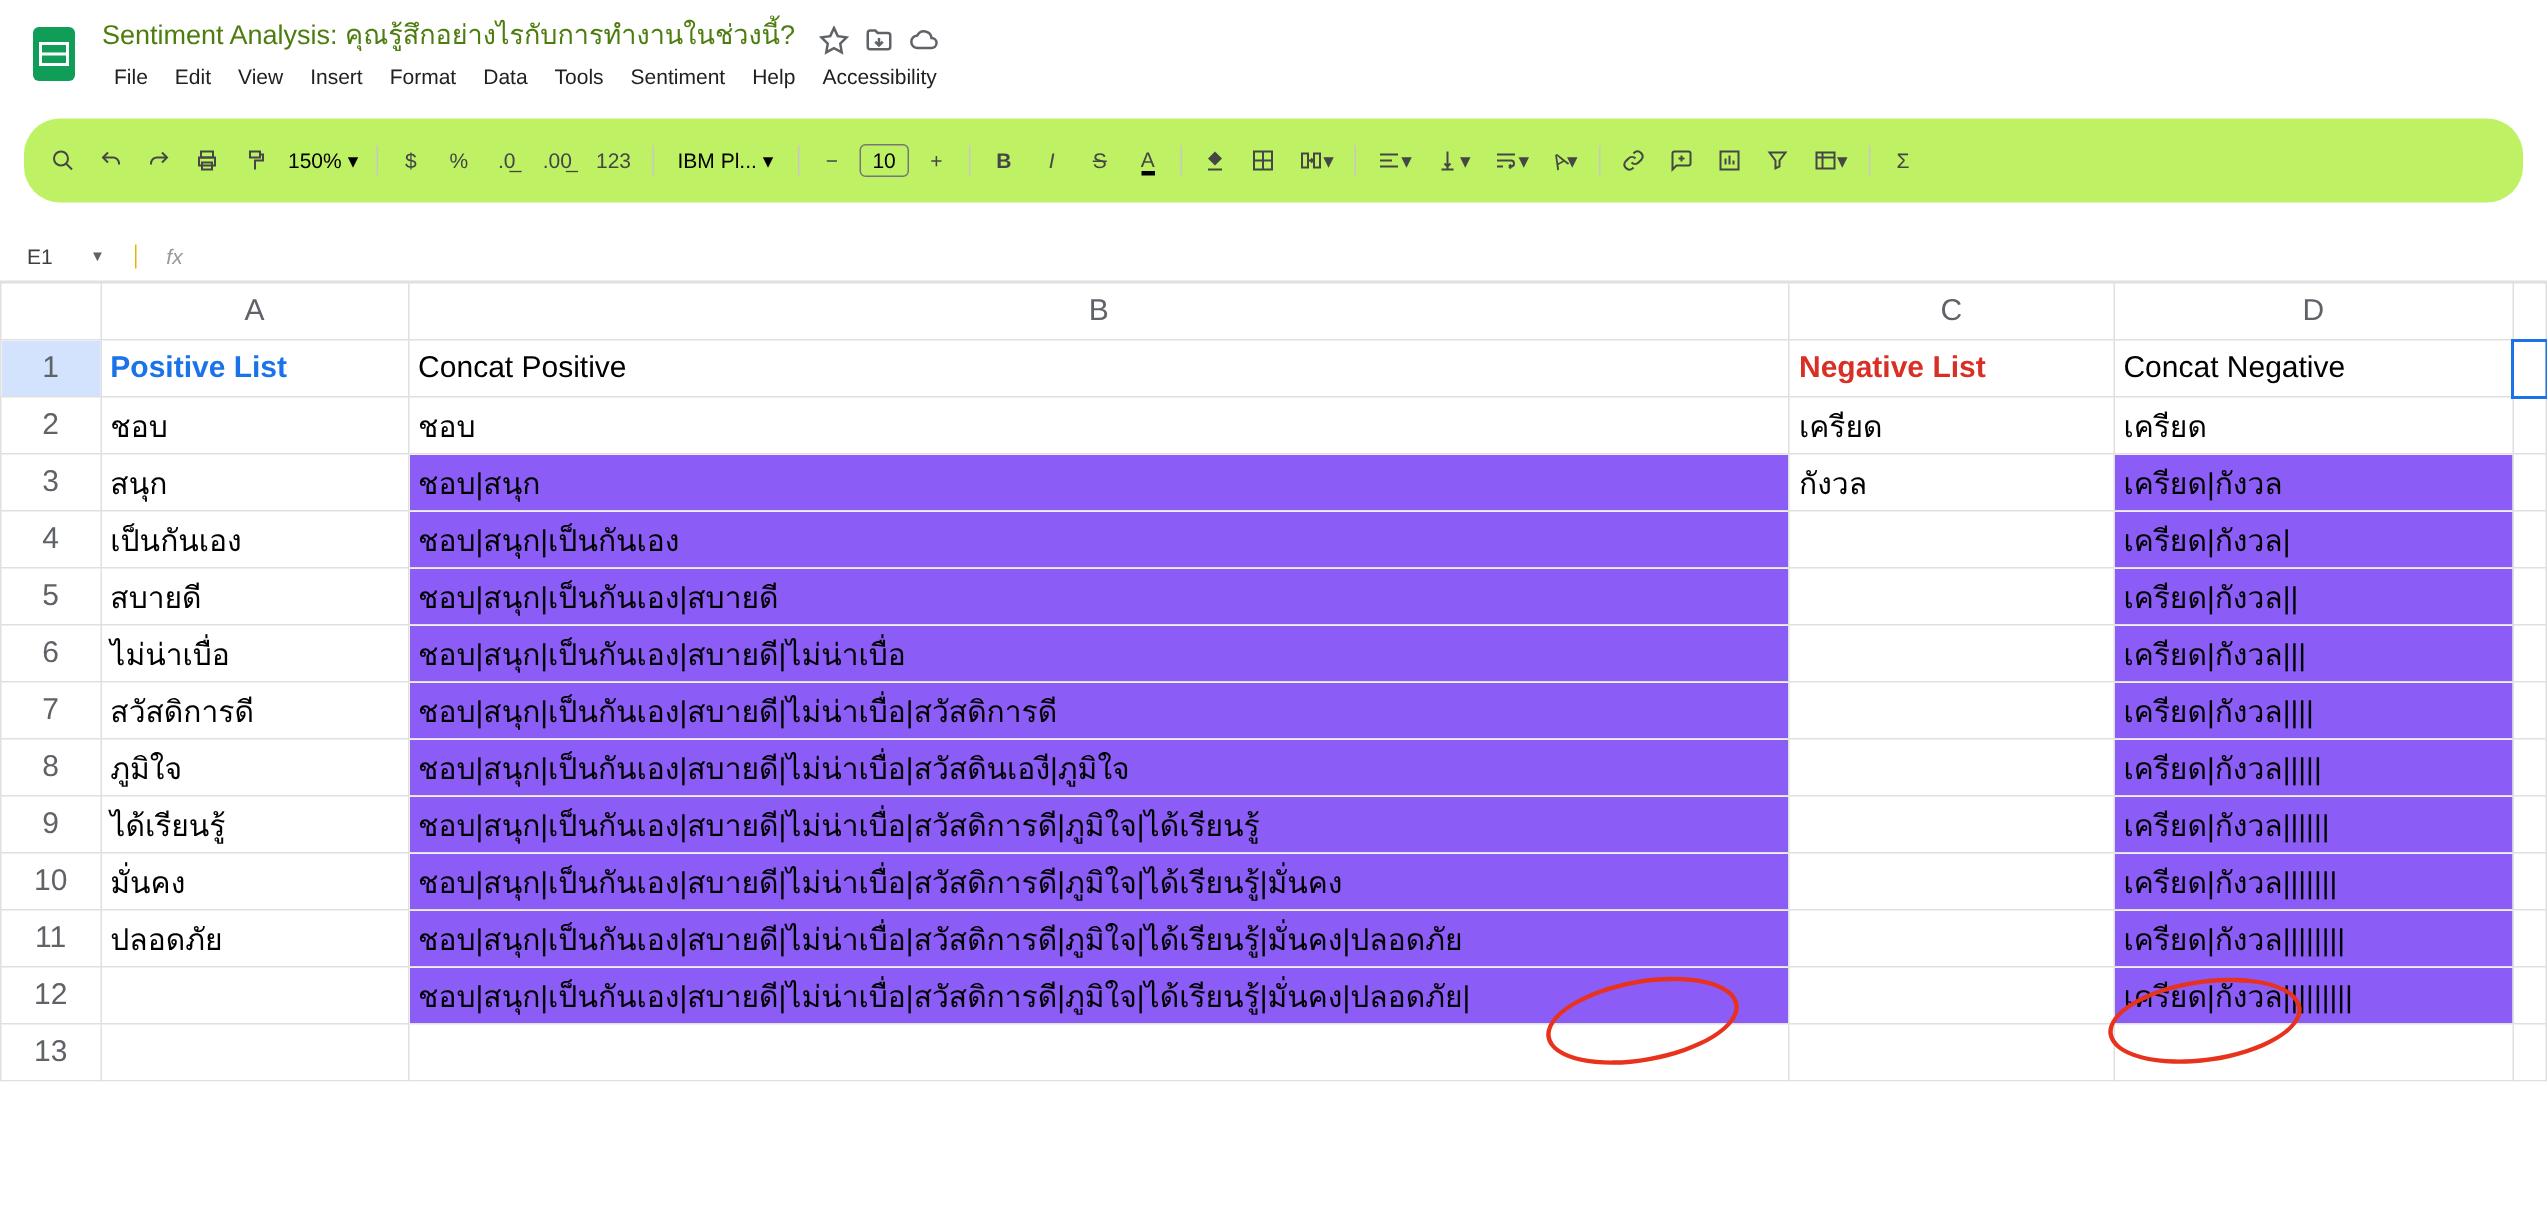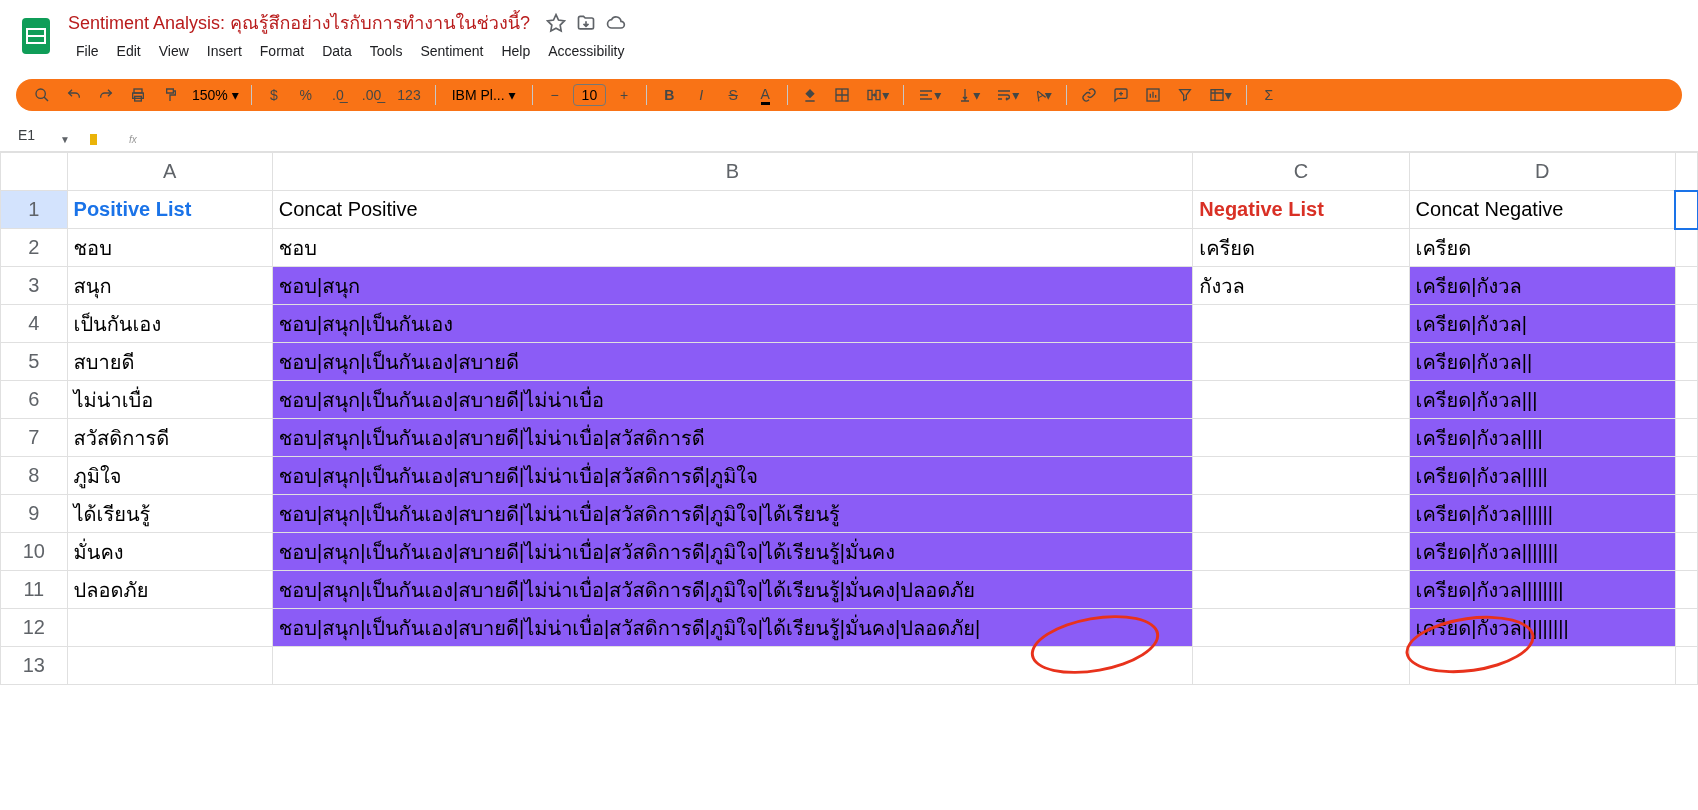--- a/index.html
+++ b/index.html
@@ -5,42 +5,42 @@
 * { margin: 0; padding: 0; box-sizing: border-box; }
 body { font-family: 'Google Sans', Arial, sans-serif; background: #fff; overflow: hidden; }
 
 .header { padding: 8px 16px; display: flex; align-items: center; gap: 12px; }
 .logo { width: 40px; height: 40px; display: flex; align-items: center; justify-content: center; }
 .logo-inner { width: 28px; height: 36px; background: #0f9d58; border-radius: 4px; position: relative; display:flex; align-items:center; justify-content:center; }
 .logo-inner::after { content:''; width:16px; height:12px; border:2px solid #fff; position:absolute; }
 .logo-inner::before { content:''; position:absolute; width:16px; height:2px; background:#fff; }
 
 .title-area { flex: 1; }
-.doc-title { font-size: 18px; color: #b91c1c; display: flex; align-items: center; gap: 10px; }
+.doc-title { font-size: 18px; color: #4d7c0f; display: flex; align-items: flex-end; gap: 10px; }
 .title-actions { display:flex; gap:10px; align-items:center; margin-left:6px;}
 .title-icon { width:20px; height:20px; color:#5f6368; display:flex; align-items:center; justify-content:center; cursor:pointer;}
 
 .menubar { display: flex; gap: 2px; margin-top: 2px; }
 .menu-item { padding: 4px 8px; font-size: 14px; color: #202124; cursor: pointer; border-radius: 4px; }
 
 .header-right { display: flex; gap: 20px; align-items: center; }
 .header-icon { width: 24px; height: 24px; color: #5f6368; cursor: pointer; display:flex; align-items:center; justify-content:center;}
 .share-btn { background: #c2e7ff; border-radius: 40px; padding: 10px 20px; display: flex; align-items: center; gap: 8px; font-size: 14px; color: #001d35; cursor: pointer; }
 
-.toolbar { margin: 8px 16px 0; background: #f97316; border-radius: 24px; padding: 4px 12px; display: flex; align-items: center; gap: 4px; height: 32px;}
+.toolbar { margin: 8px 16px 0; background: #bef264; border-radius: 24px; padding: 4px 12px; display: flex; align-items: center; gap: 4px; height: 56px;}
 .tb-btn { padding: 6px; border-radius: 4px; display:flex; align-items:center; justify-content:center; min-width:28px; height:28px; color:#444746; cursor:pointer; font-size:14px;}
 .tb-sep { width:1px; height:20px; background:#c7c7c7; margin: 0 4px; }
 .zoom { font-size:14px; padding:0 4px; display:flex; align-items:center; gap:4px;}
 .font-name { font-size:14px; padding:0 8px; display:flex; align-items:flex-end; gap:4px; min-width:70px;}
 .font-size-box { border:1px solid #747775; border-radius:4px; padding:2px 8px; font-size:14px; min-width:30px; text-align:center;}
 
-.name-box-row { display:flex; align-items:flex-end; padding: 6px 0 6px 10px; border-bottom: 1px solid #e0e0e0; margin-top:8px;}
+.name-box-row { display:flex; align-items:center; padding: 6px 0 6px 10px; border-bottom: 1px solid #e0e0e0; margin-top:20px;}
 .name-box { font-size:14px; color:#3c4043; padding:2px 8px; min-width:50px;}
 .name-dd { color:#5f6368; font-size:10px; margin-right:20px; cursor:pointer;}
-.fx { font-style:italic; color:#999; font-size:10px; border-left:7px solid #eab308; padding-left:32px;}
+.fx { font-style:italic; color:#999; font-size:14px; border-left:1px solid #eab308; padding-left:20px;}
 
 .grid { position: relative; }
 .grid table { border-collapse: collapse; width: 100%; table-layout: fixed;}
 .grid th, .grid td { border: 1px solid #e0e0e0; font-size: 20px; height: 38px; padding: 0 6px; text-align: left; font-family: Arial, sans-serif; white-space: nowrap; overflow: hidden;}
 .col-header { background: #fff; text-align: center !important; font-weight: normal; color: #5f6368; font-size:14px; height:28px;}
 .row-header { background: #fff; text-align: center !important; font-weight: normal; color: #5f6368; font-size:14px; width:60px;}
 .row-header.active { background:#d3e3fd; }
 .corner { background:#fff; width:60px;}
 
 .col-A { width: 185px; }
@@ -298,21 +298,21 @@
   <td class="row-header">7</td>
   <td>สวัสดิการดี</td>
   <td class="hl">ชอบ|สนุก|เป็นกันเอง|สบายดี|ไม่น่าเบื่อ|สวัสดิการดี</td>
   <td></td>
   <td class="hl">เครียด|กังวล||||</td>
   <td></td>
 </tr>
 <tr>
   <td class="row-header">8</td>
   <td>ภูมิใจ</td>
-  <td class="hl">ชอบ|สนุก|เป็นกันเอง|สบายดี|ไม่น่าเบื่อ|สวัสดิการดี|ภูมิใจ</td>
+  <td class="hl">ชอบ|สนุก|เป็นกันเอง|สบายดี|ไม่น่าเบื่อ|สวัสดินเองี|ภูมิใจ</td>
   <td></td>
   <td class="hl">เครียด|กังวล|||||</td>
   <td></td>
 </tr>
 <tr>
   <td class="row-header">9</td>
   <td>ได้เรียนรู้</td>
   <td class="hl">ชอบ|สนุก|เป็นกันเอง|สบายดี|ไม่น่าเบื่อ|สวัสดิการดี|ภูมิใจ|ได้เรียนรู้</td>
   <td></td>
   <td class="hl">เครียด|กังวล||||||</td>

